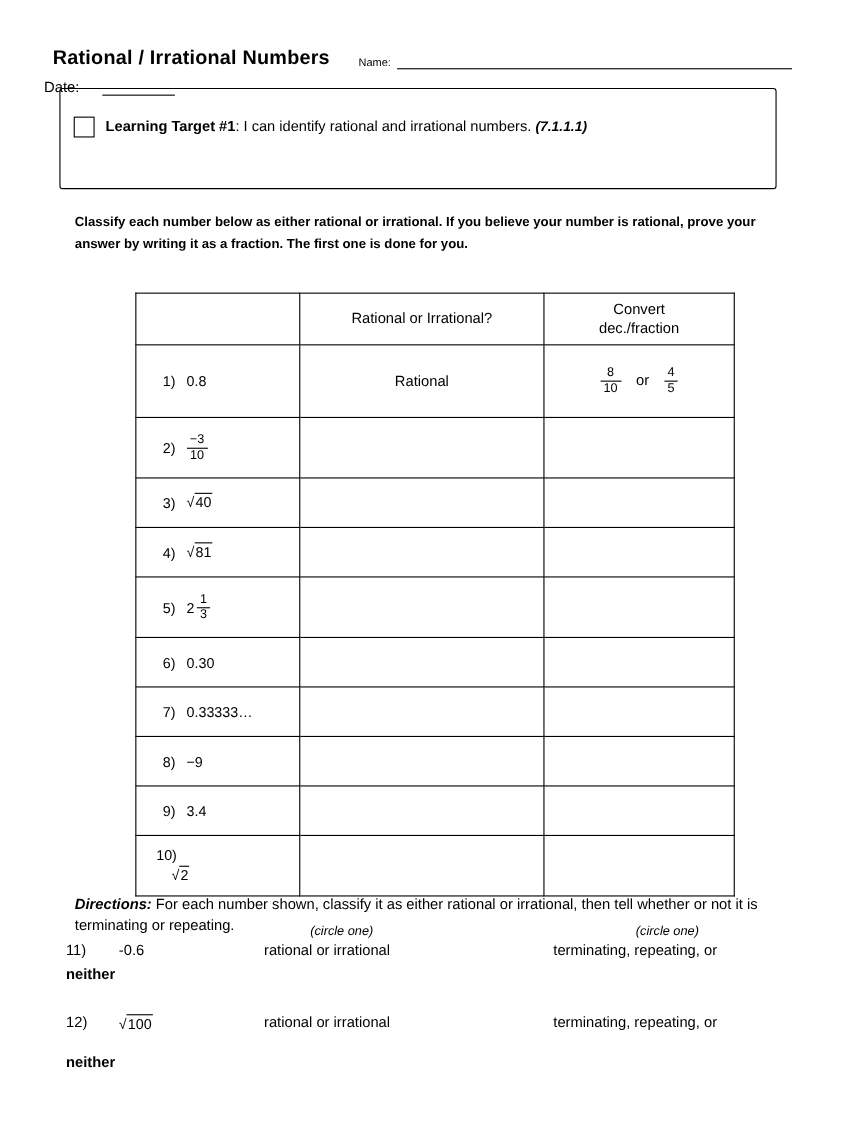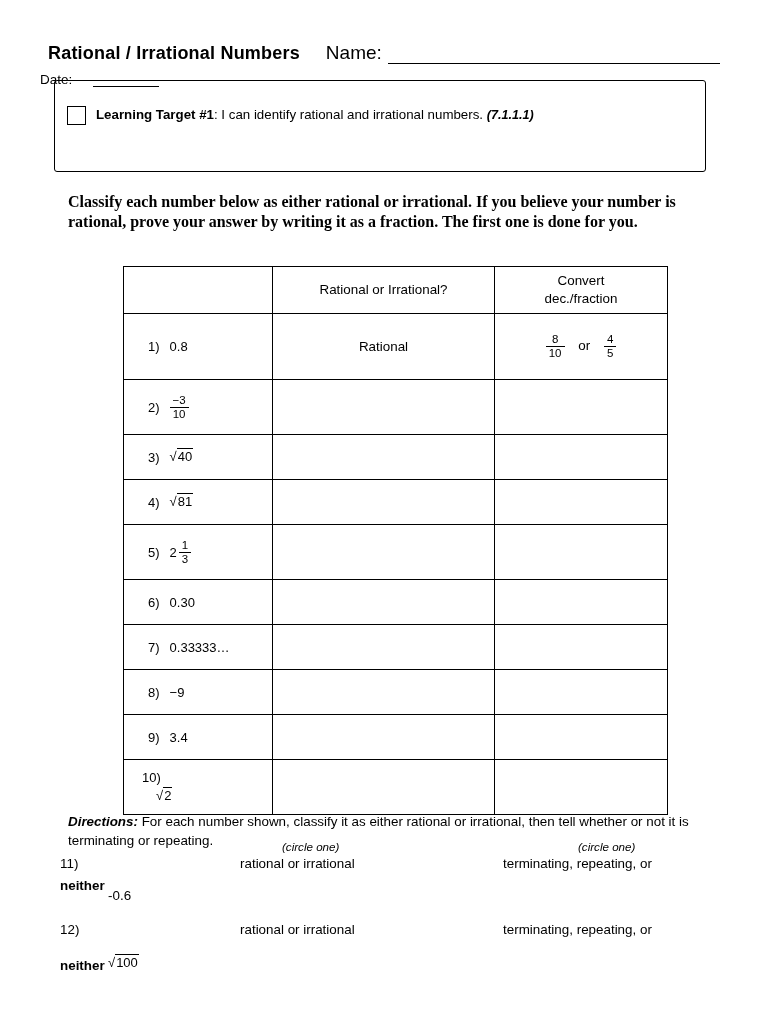--- a/index.html
+++ b/index.html
@@ -38,21 +38,21 @@
     letter-spacing: 0.2px;
     white-space: nowrap;
   }
   .name-wrap {
     display: flex;
     align-items: flex-end;
     margin-left: 26px;
     flex: 1;
   }
   .name-label {
-    font-size: 19px;
+    font-size: 10px;
     white-space: nowrap;
   }
   .name-rule {
     flex: 1;
     border-bottom: 1.3px solid #000;
     height: 14px;
     margin-left: 6px;
   }
   .date-wrap {
     position: absolute;
@@ -111,24 +111,23 @@
     font-weight: bold;
     font-size: 12.6px;
   }
 
   
   .instructions {
     position: absolute;
     left: 68px;
     top: 192px;
     width: 640px;
-    font-size: 16px;
+    font-size: 12px;
     font-weight: bold;
     line-height: 19.5px;
-    font-family: Liberation Serif, serif;
   }
 
   
   .tbl {
     position: absolute;
     left: 123px;
     top: 266px;
     width: 544px;
     border-collapse: collapse;
     table-layout: fixed;
@@ -239,21 +238,21 @@
 
   .circle-one {
     font-style: italic;
     font-size: 11.6px;
   }
   .q-line {
     position: relative;
     height: 22px;
   }
   .q-num { position: absolute; left: 0; }
-  .q-val { position: absolute; left: 48px; margin-top: 32px; }
+  .q-val { position: absolute; left: 48px; }
   .q-opts { position: absolute; left: 180px; }
   .q-term { position: absolute; left: 443px; }
   .q-neither { position: absolute; left: 0; font-weight: bold; }
   .hint11 { position: absolute; left: 222px; top: -16px; }
   .hint11b { position: absolute; left: 518px; top: -16px; }
 </style>
 </head>
 <body>
 
 <div class="page">

